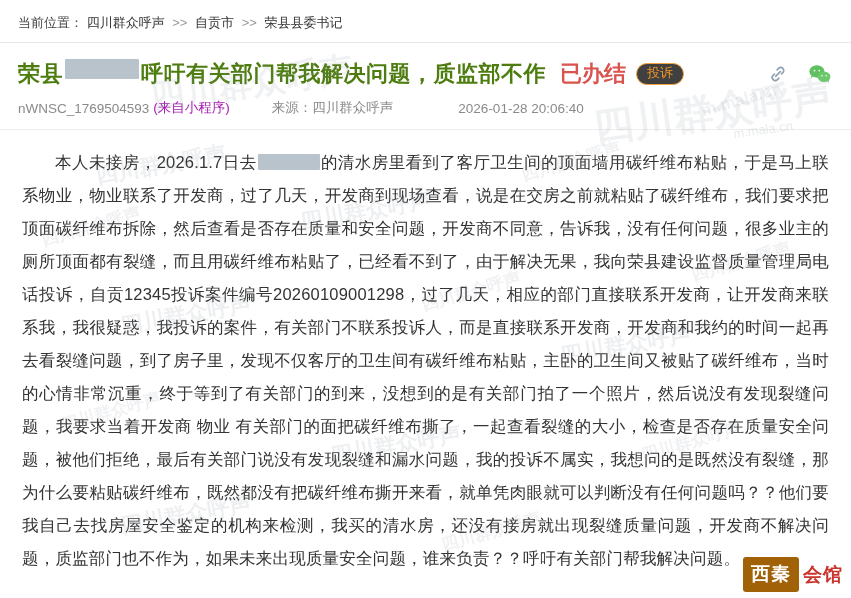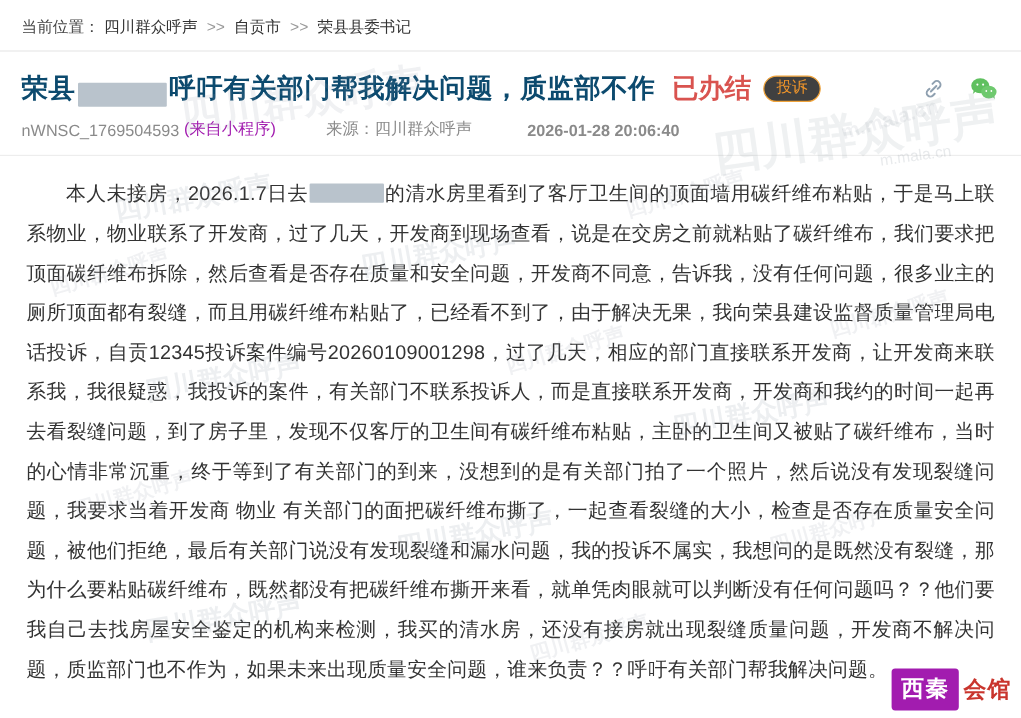--- a/index.html
+++ b/index.html
@@ -45,25 +45,25 @@
   
   .title-row {
     display: flex;
     align-items: center;
     padding: 16px 18px 4px 18px;
     position: relative;
   }
   .title-text {
     font-size: 22px;
     font-weight: bold;
-    color: #0c4a6e;
+    color: #4d7c0f;
     letter-spacing: 0.5px;
     white-space: nowrap;
     display: flex;
-    align-items: flex-end;
+    align-items: flex-start;
   }
   .redaction {
     display: inline-block;
     width: 74px;
     height: 20px;
     background: #b9c3cc;
     margin: 0 2px;
     vertical-align: middle;
     border-radius: 1px;
   }
@@ -112,21 +112,21 @@
     font-size: 13.5px;
     color: #8a8a8a;
     display: flex;
     align-items: center;
     white-space: nowrap;
     position: relative;
   }
   .meta-id { color: #8a8a8a; }
   .meta-from { margin-left: 4px; color: #a21caf; }
   .meta-source { margin-left: 42px; color: #8a8a8a; }
-  .meta-time { margin-left: 46px; color: #8a8a8a; font-weight: bold; }
+  .meta-time { margin-left: 65px; color: #8a8a8a; }
 
   .meta-divider {
     height: 1px;
     background: #ededed;
     margin: 0 0px;
   }
 
   
   .content {
     padding: 16px 22px 10px 22px;
@@ -183,21 +183,21 @@
   .wm-badge {
     position: absolute;
     right: 8px;
     bottom: 6px;
     z-index: 6;
     display: flex;
     align-items: center;
     pointer-events: none;
   }
   .wm-badge .bx {
-    background: #a21caf;
+    background: #a16207;
     color: #ffffff;
     font-size: 19px;
     font-weight: bold;
     padding: 4px 8px 5px 8px;
     border-radius: 3px;
     letter-spacing: 1px;
   }
   .wm-badge .btxt {
     color: #c9352d;
     font-size: 19px;

